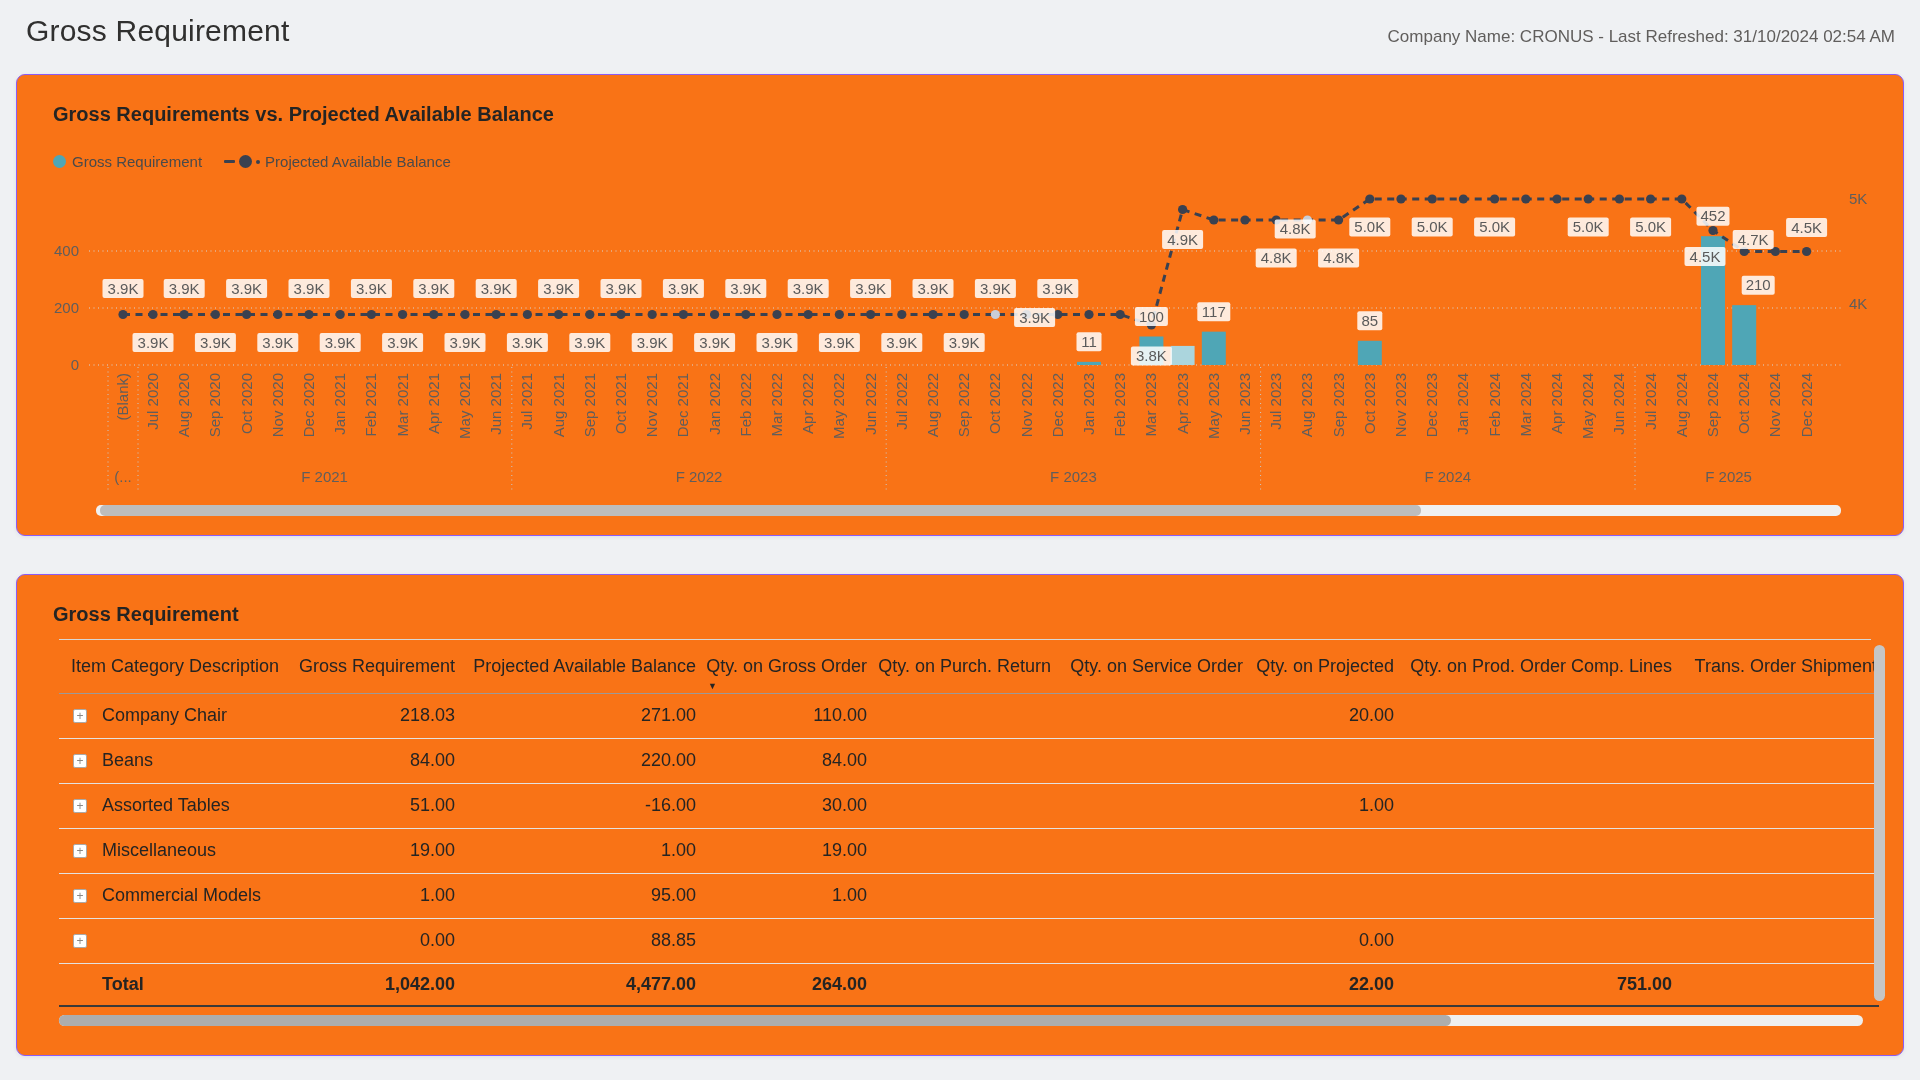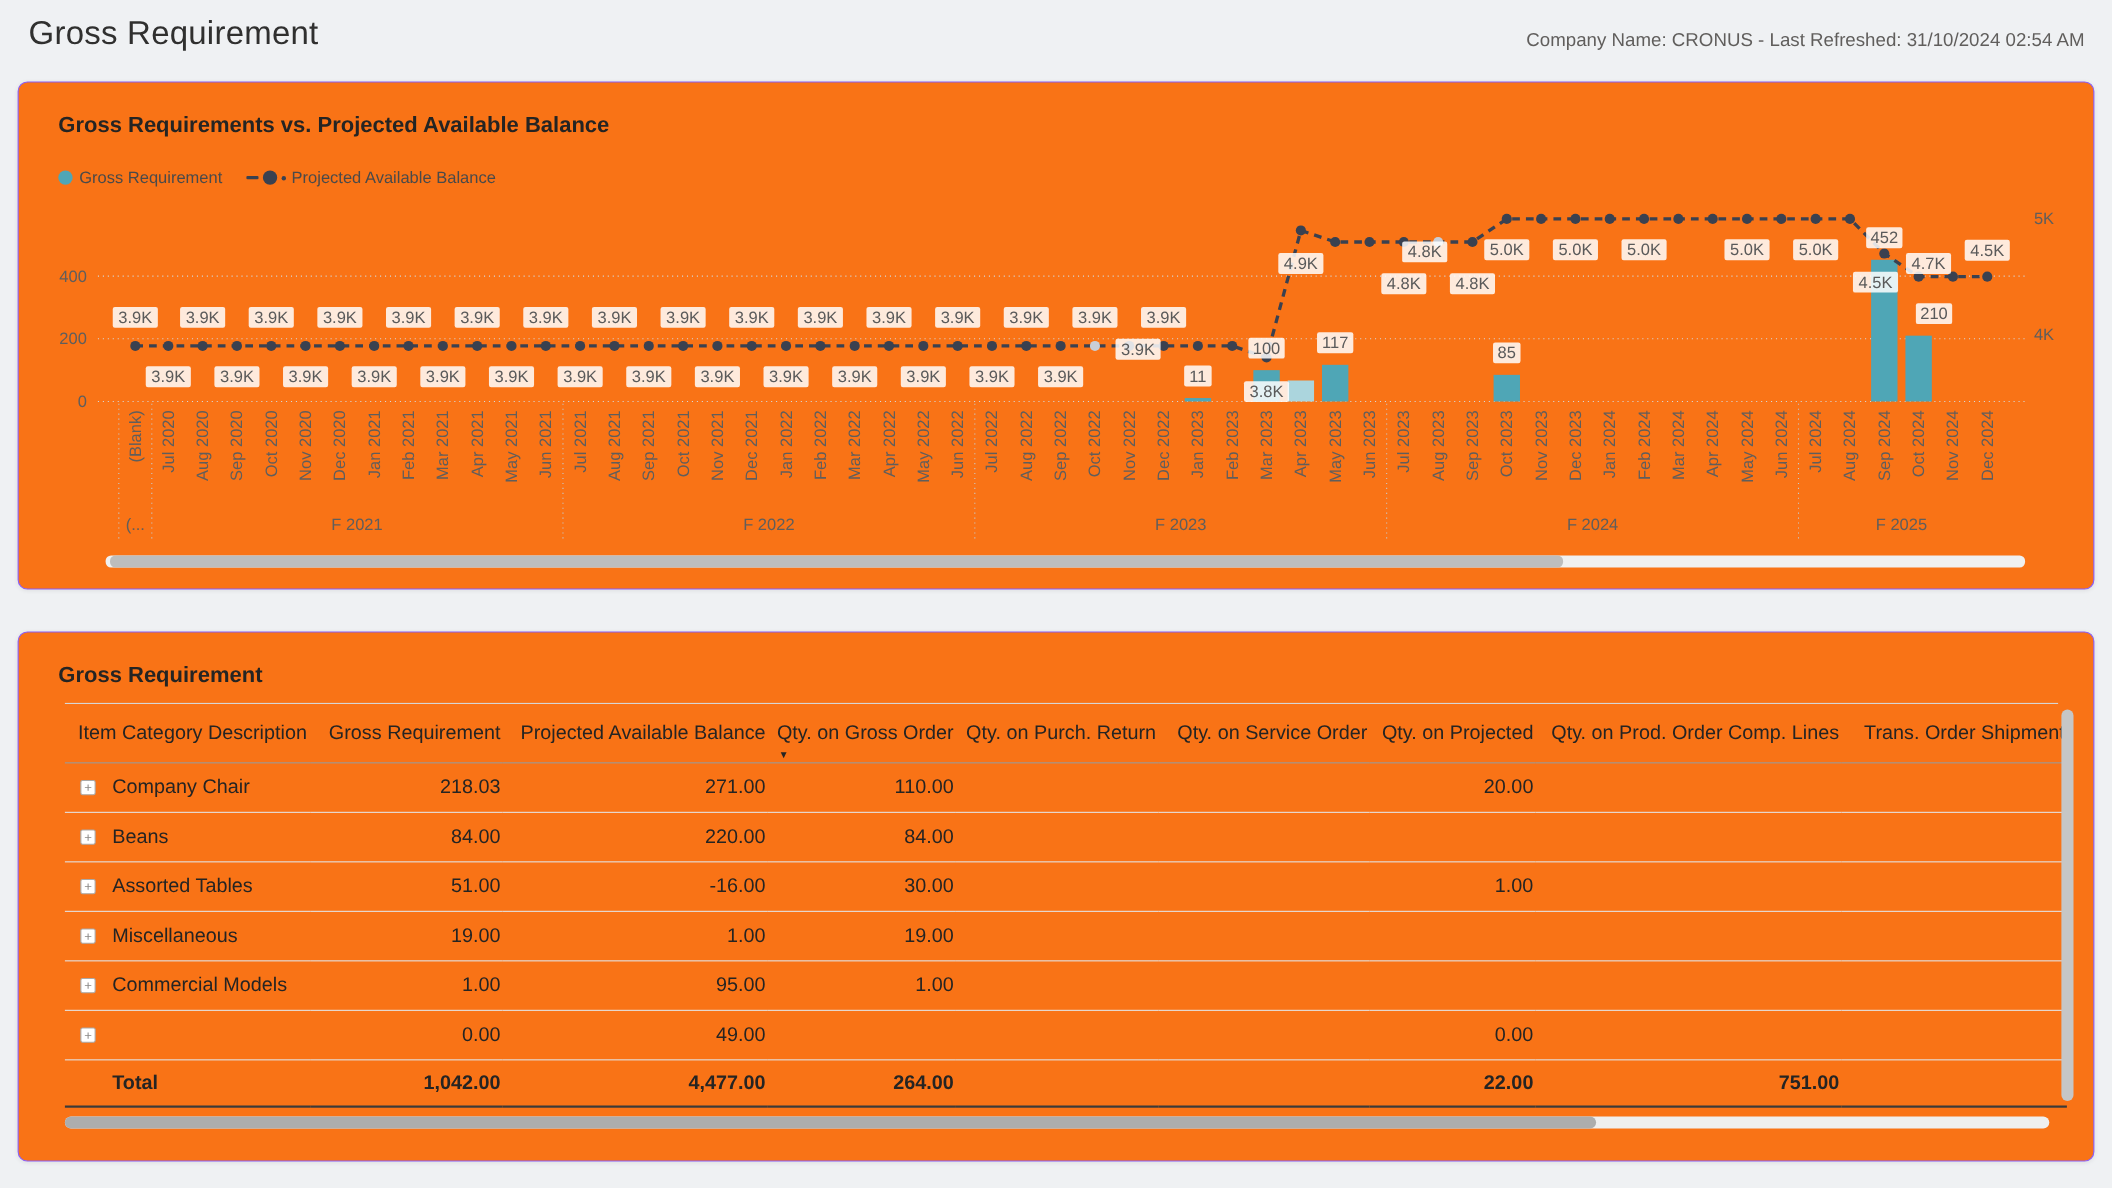--- a/index.html
+++ b/index.html
@@ -444,21 +444,21 @@
           <td class="right"></td>
         </tr>
         <tr>
           <td>
             <div class="cat-cell">
               <span class="expand-icon">+</span>
               <span></span>
             </div>
           </td>
           <td class="right">0.00</td>
-          <td class="right">49.00</td>
+          <td class="right">88.85</td>
           <td class="right"></td>
           <td class="right"></td>
           <td class="right"></td>
           <td class="right">0.00</td>
           <td class="right"></td>
           <td class="right"></td>
         </tr>
       </tbody>
     <tfoot>
         <tr>

